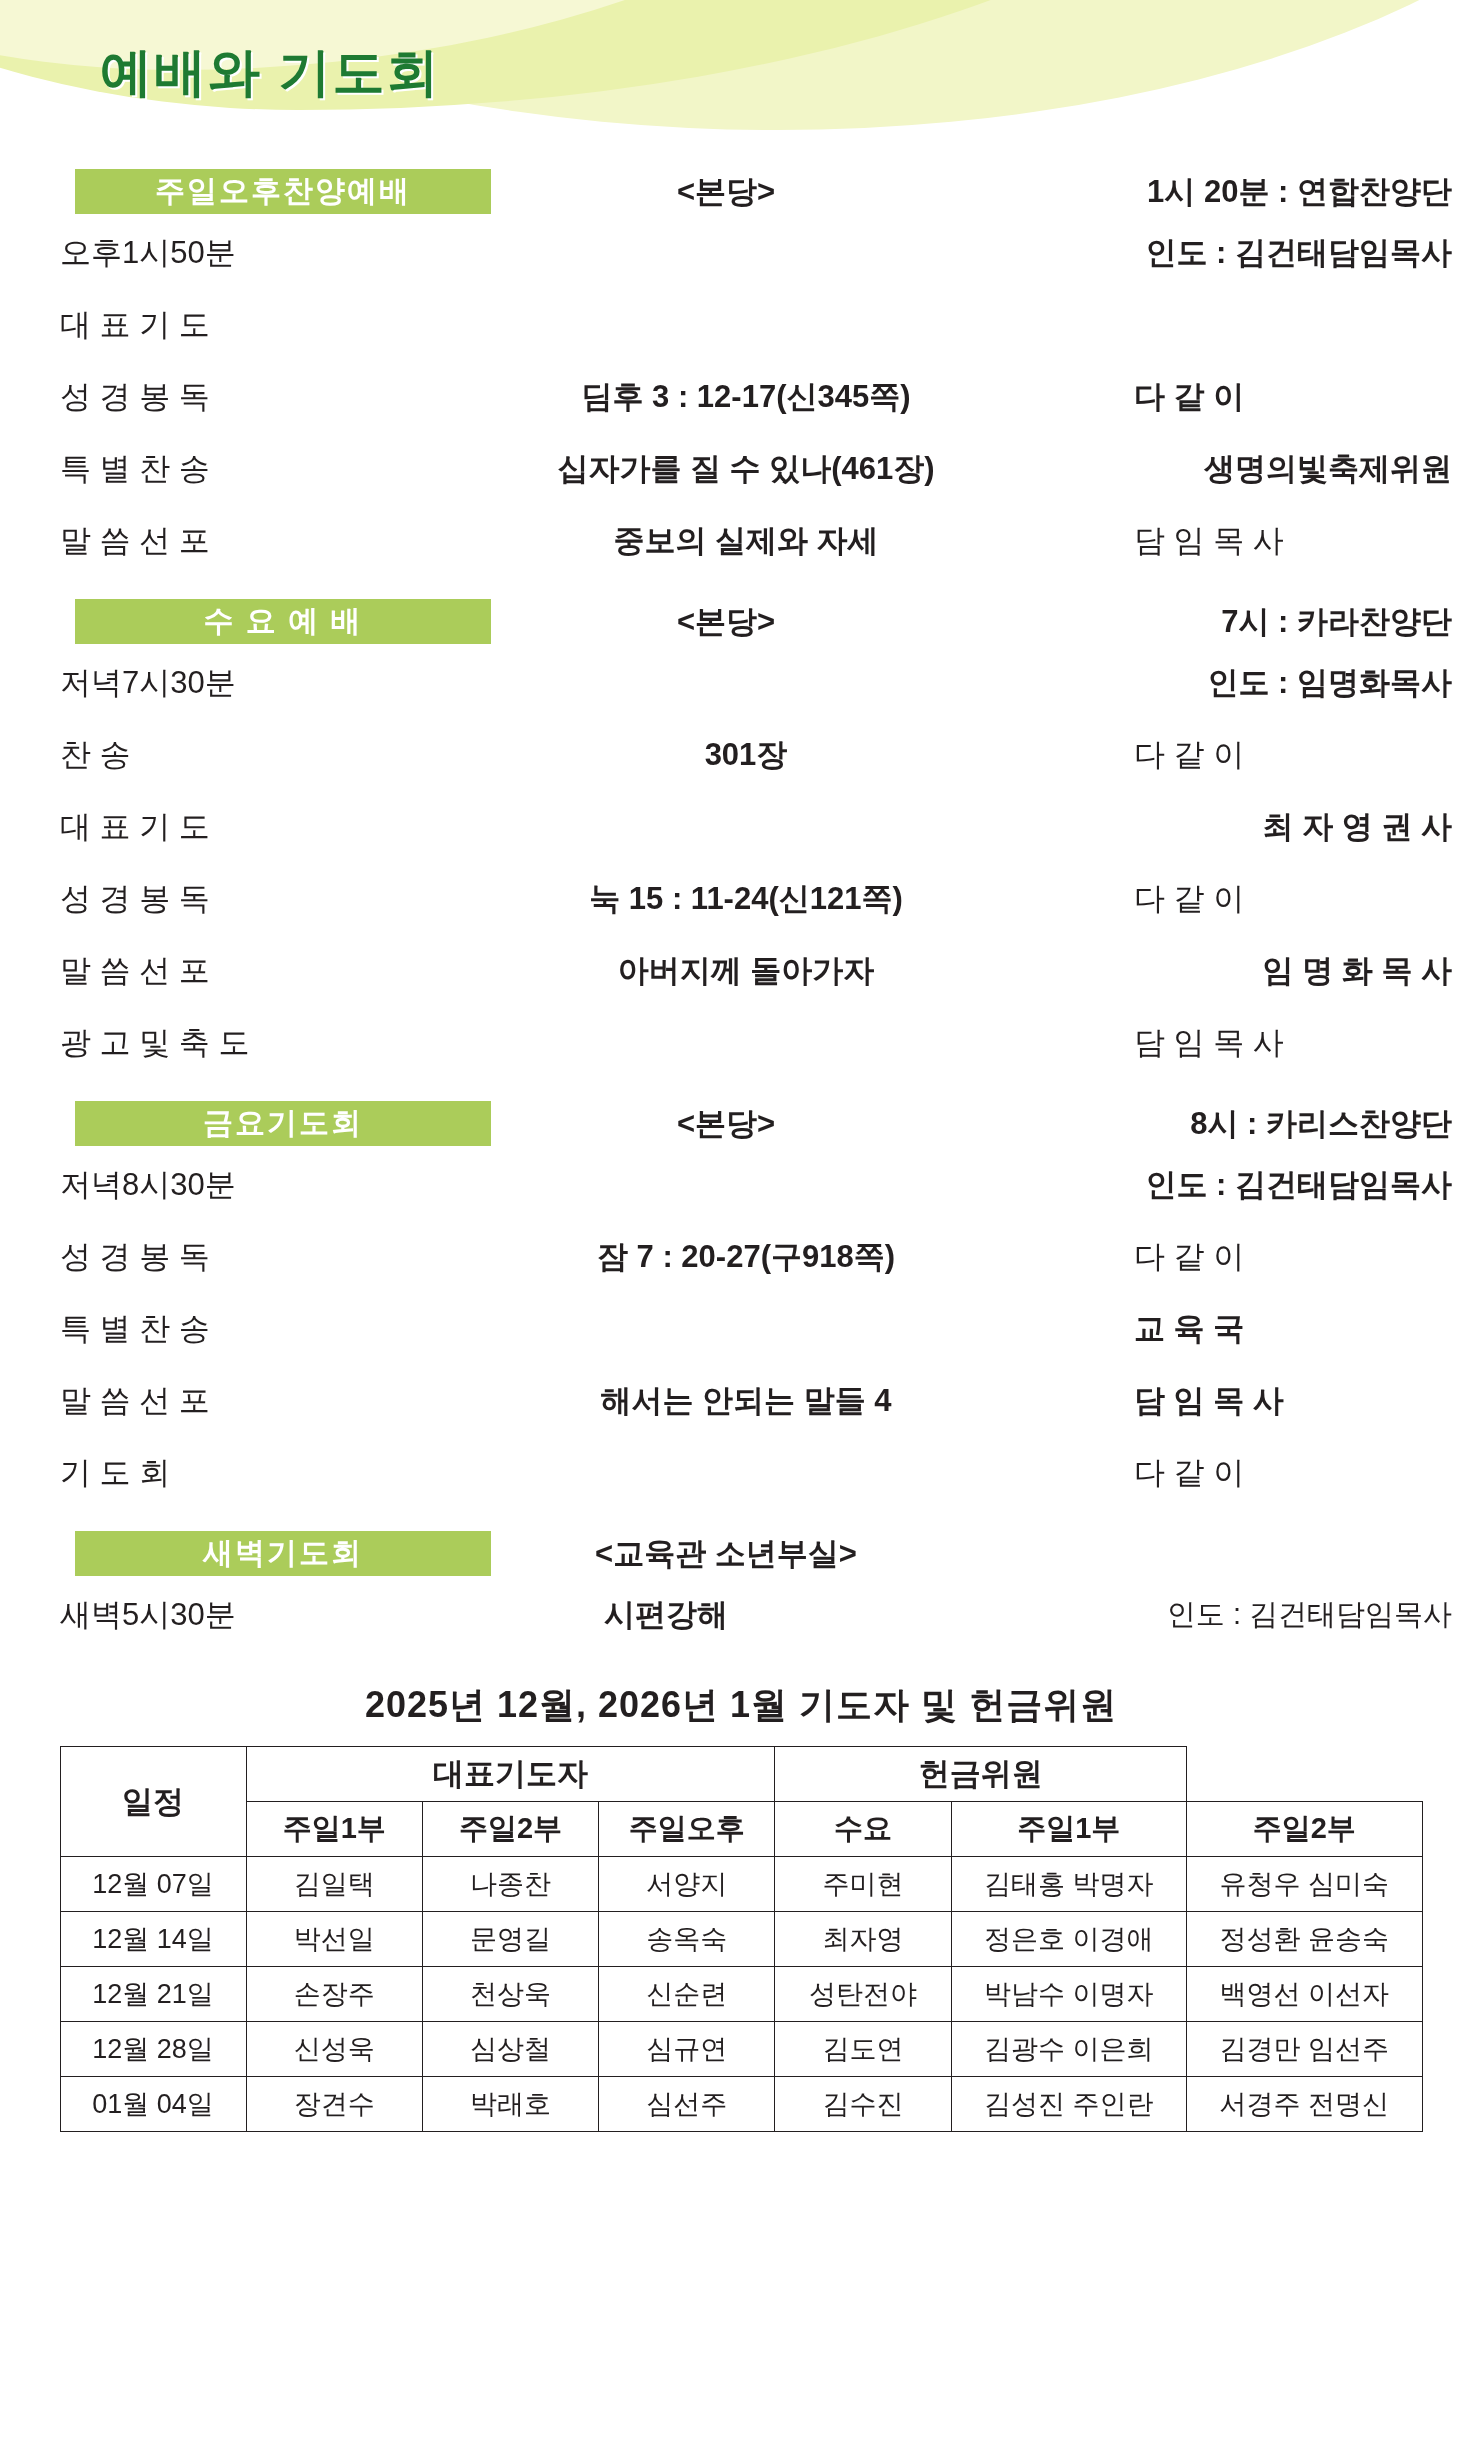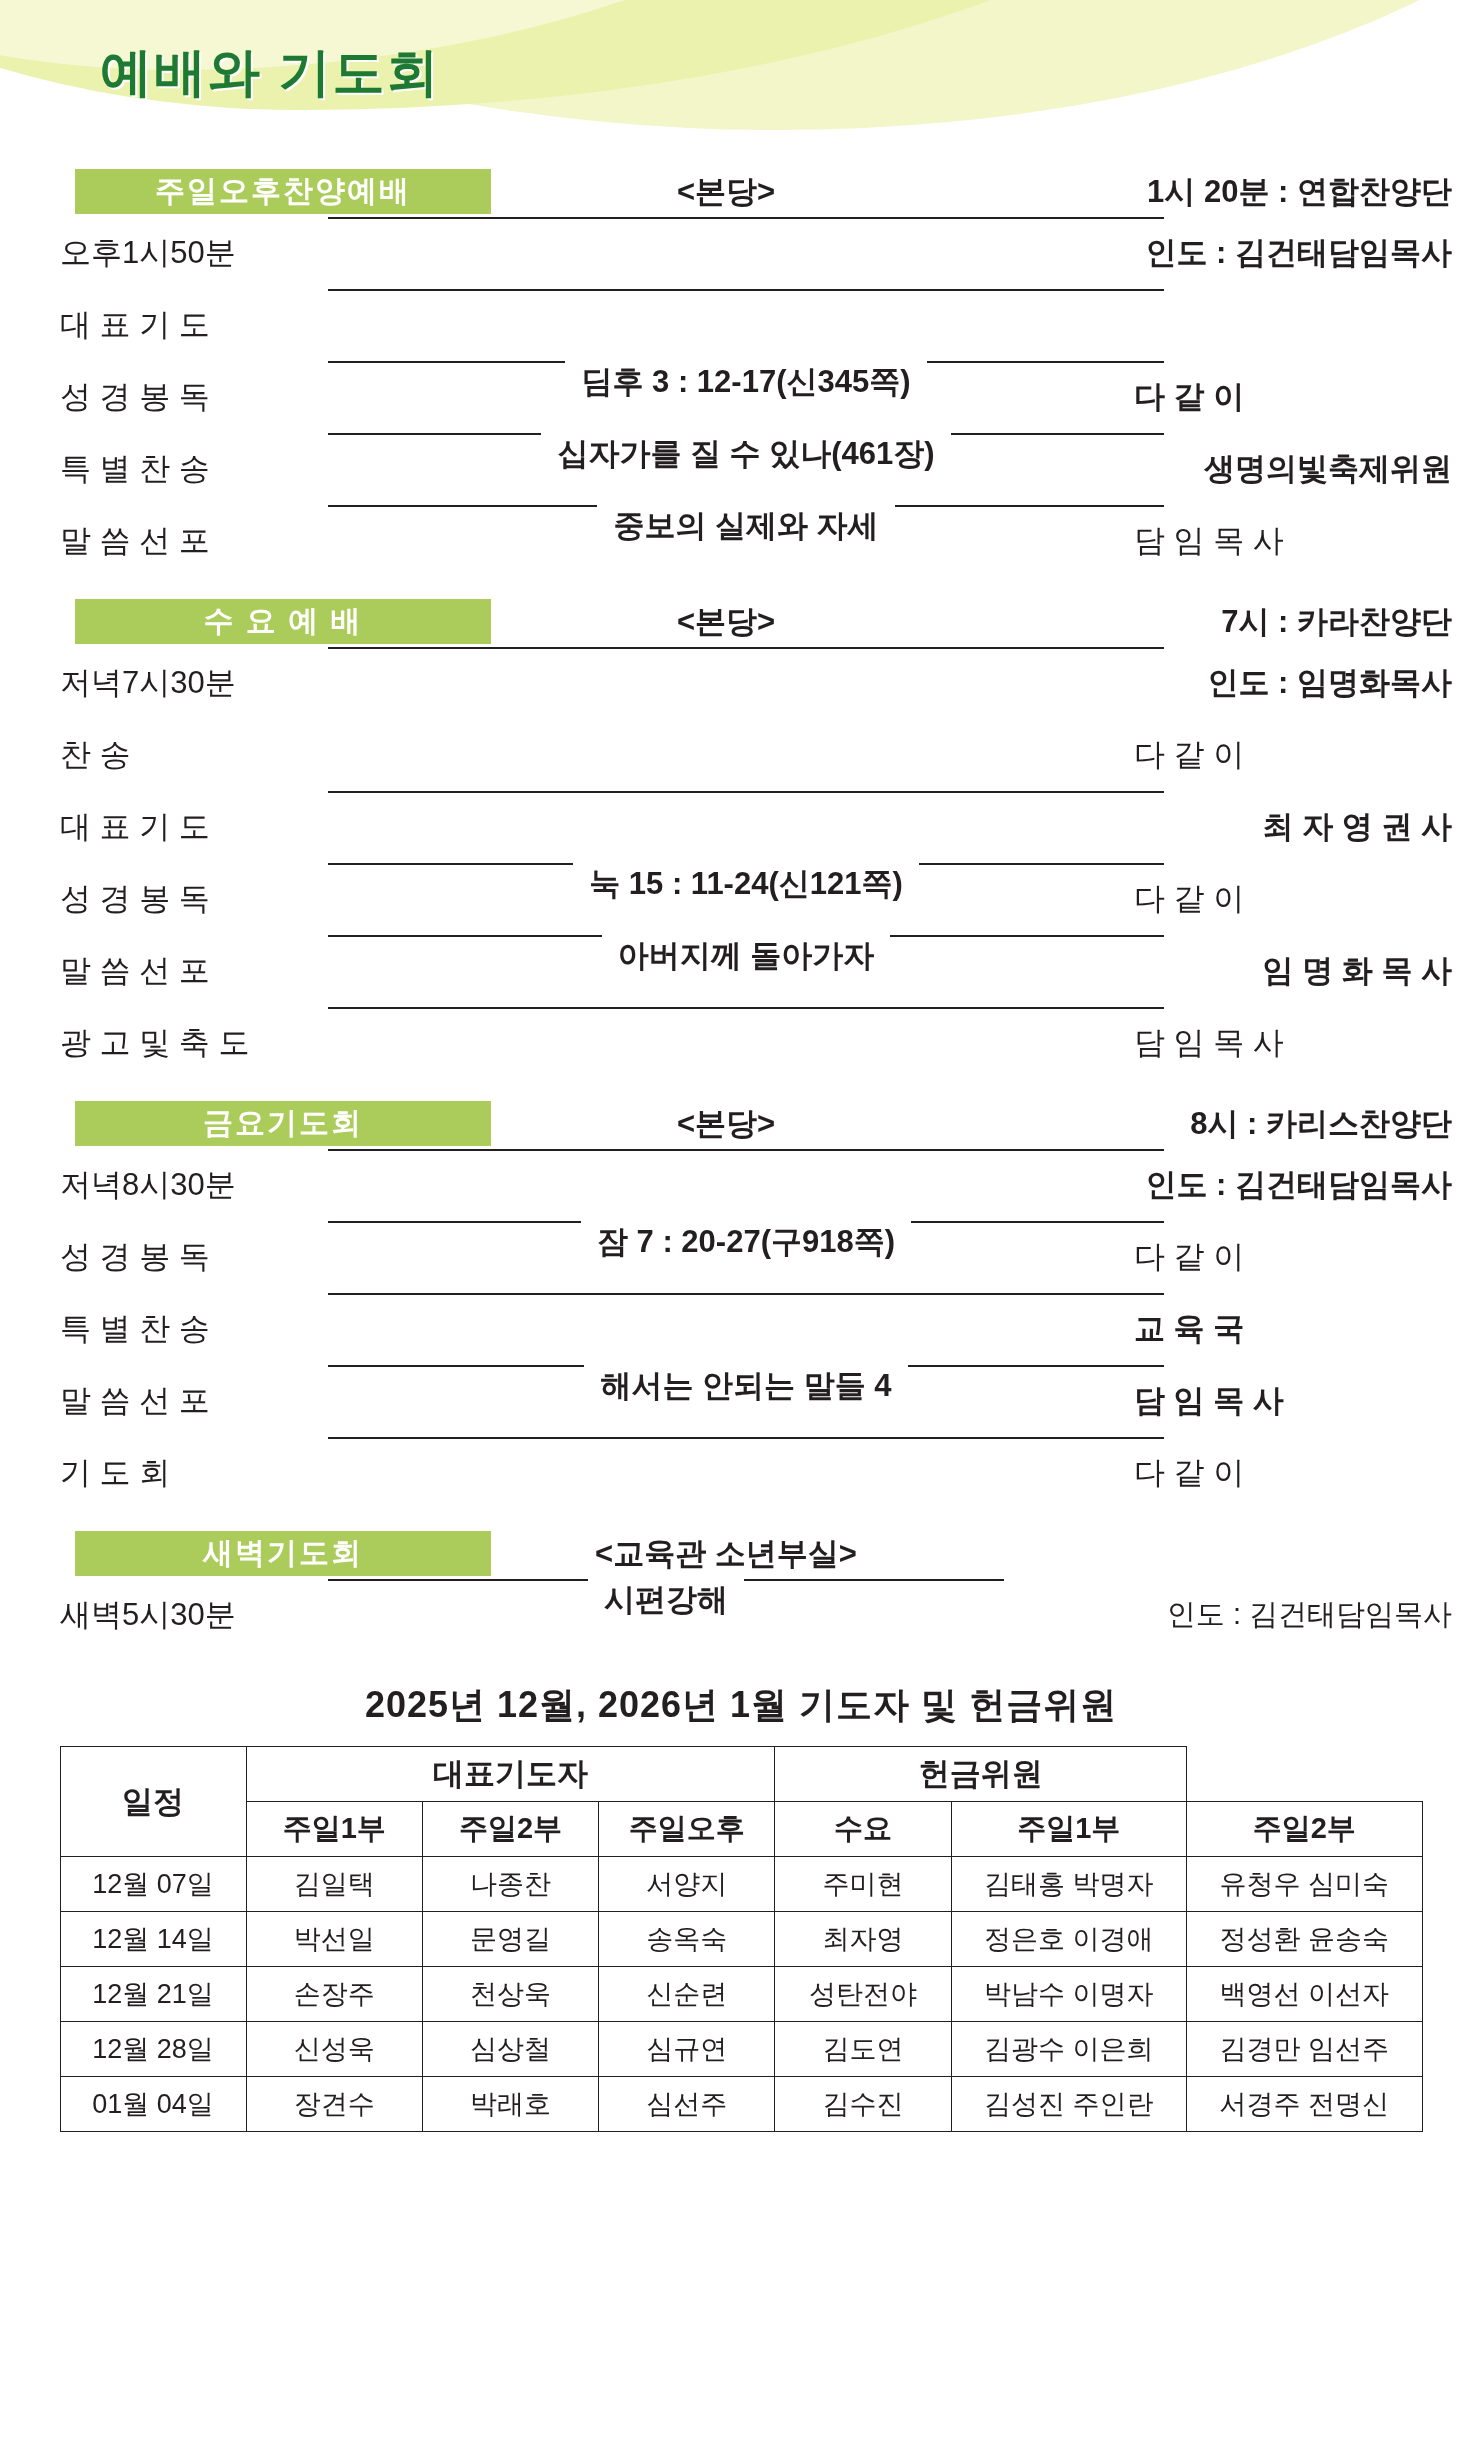--- a/index.html
+++ b/index.html
@@ -60,21 +60,21 @@
   
   .row { position:relative; height:72px; }
   .row .label {
     position:absolute; left:60px; top:0; width:249px; height:72px;
     display:flex; align-items:center; justify-content:space-between;
     font-size:31px; color:#231f20;
   }
   .row .label.tight { justify-content:flex-start; letter-spacing:0px; }
   .row .mid {
     position:absolute; left:328px; right:318px; top:0; height:72px;
-    display:flex; align-items:flex-start; justify-content:center;
+    display:flex; align-items:center; justify-content:center;flex-direction:column;
   }
   .row .mid .line { flex:1 1 auto; height:2px; background:#231f20; }
   .row .mid .txt {
     padding:0 16px; font-size:31px; font-weight:bold; white-space:nowrap;
     color:#231f20;
   }
   .row .right {
     position:absolute; right:30px; top:0; width:318px; height:72px;
     display:flex; align-items:center; justify-content:flex-end;
     font-size:31px; color:#231f20;
@@ -182,20 +182,25 @@
         </div>
         <div class="row">
           <div class="label tight">저녁7시30분</div>
           <div class="mid">
             <div class="line"></div>
           </div>
           <div class="right bold">인도 : 임명화목사</div>
         </div>
         <div class="row">
           <div class="label">찬            송</div>
+          <div class="mid">
+            <div class="line"></div>
+            <div class="txt">301장</div>
+            <div class="line"></div>
+          </div>
           <div class="right spread">다        같        이</div>
         </div>
         <div class="row">
           <div class="label">대 표 기 도</div>
           <div class="mid">
             <div class="line"></div>
           </div>
           <div class="right bold">최 자 영 권 사</div>
         </div>
         <div class="row">

